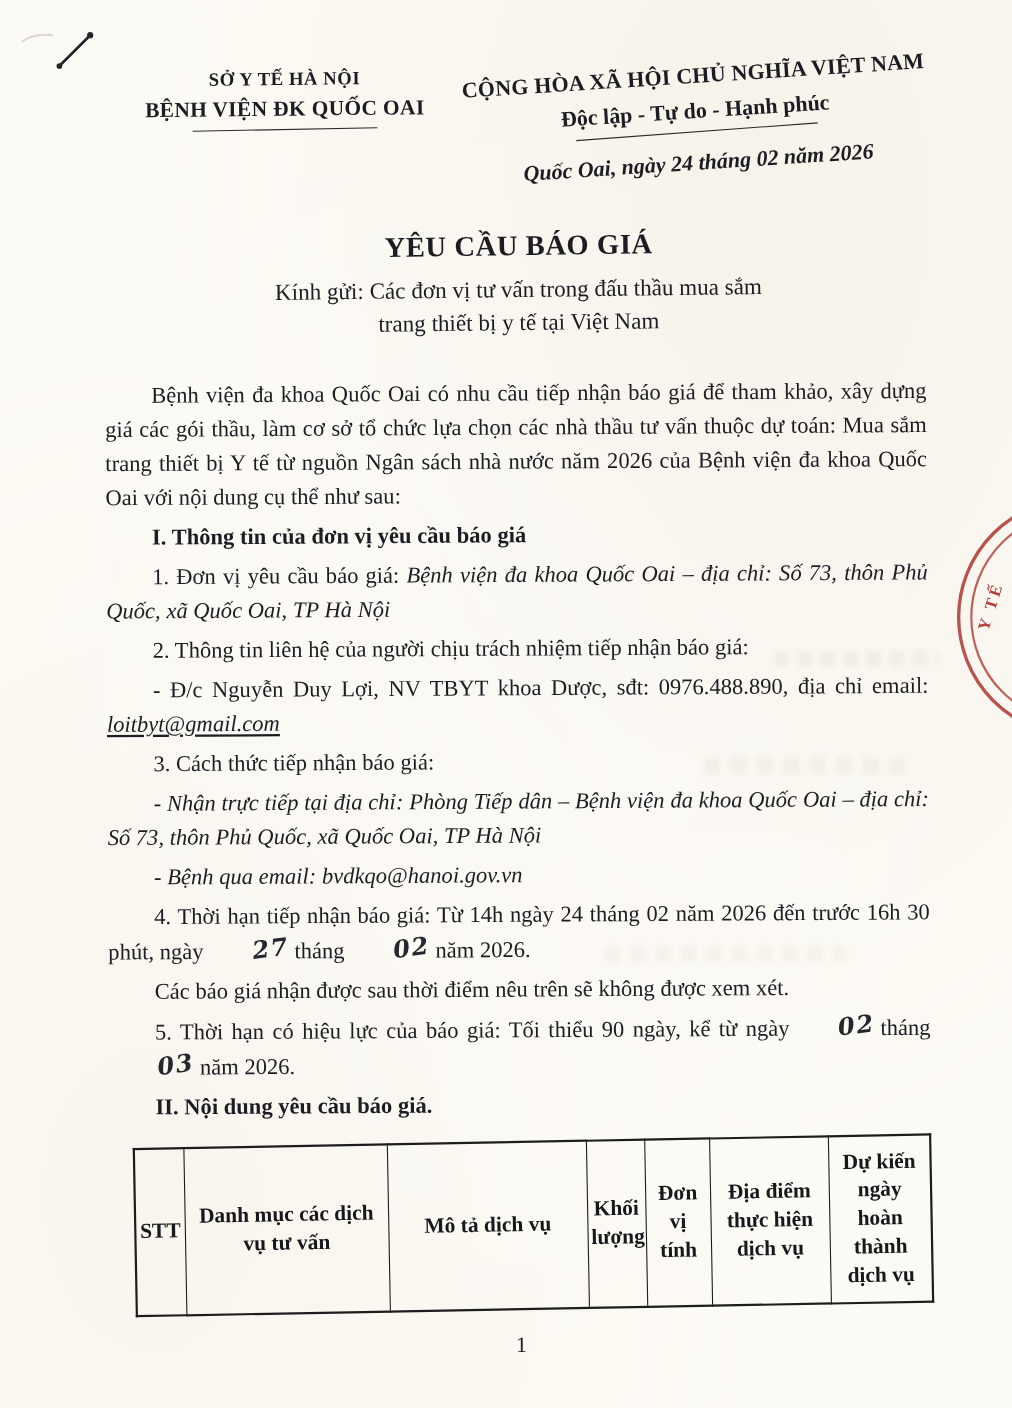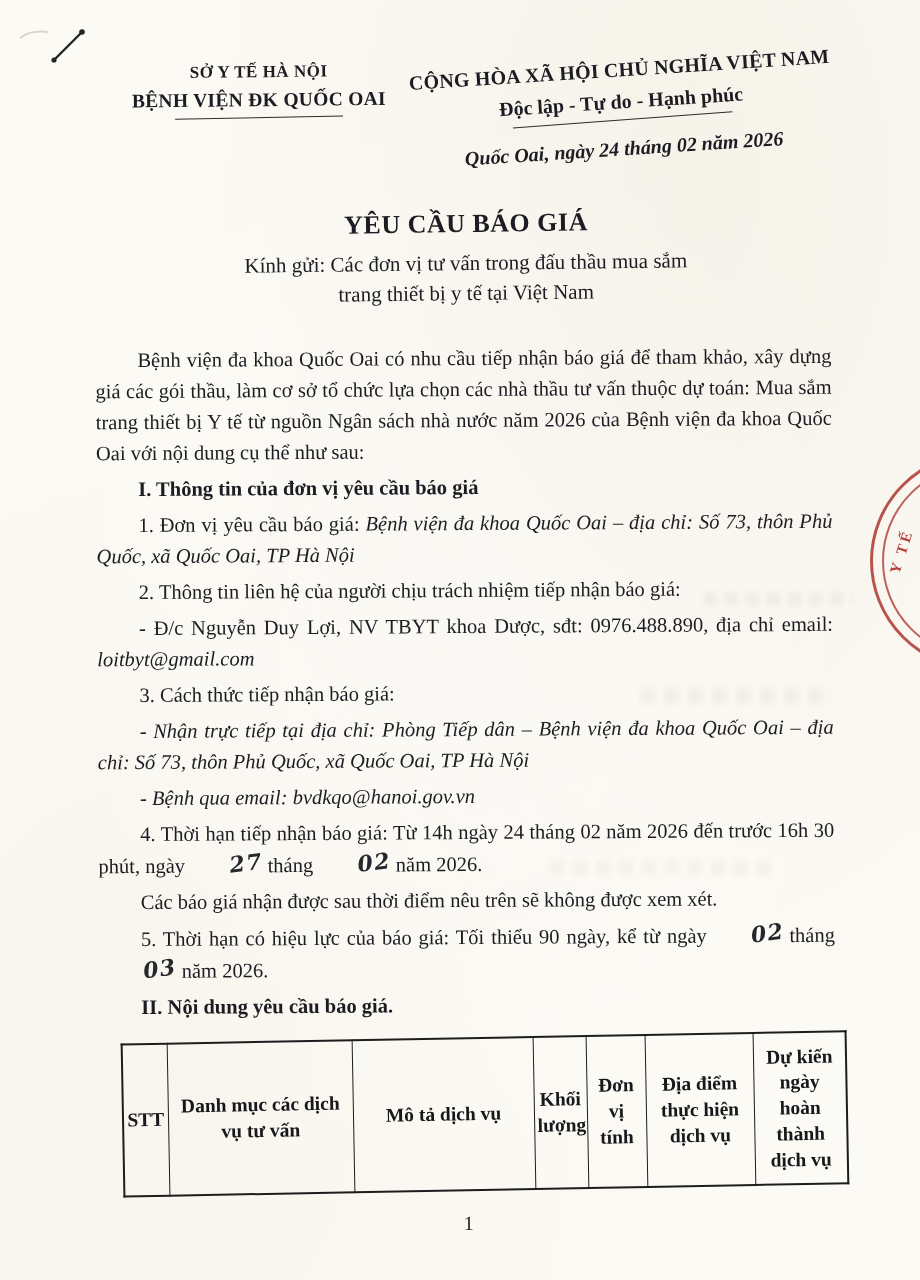--- a/index.html
+++ b/index.html
@@ -7,21 +7,21 @@
     position:relative; width:920px; height:1280px; margin:0 auto;
     background:#fcfaf4;
     background-image:
       radial-gradient(ellipse at 75% 15%, rgba(238,233,221,0.45), transparent 55%),
       radial-gradient(ellipse at 15% 85%, rgba(242,238,228,0.40), transparent 50%),
       radial-gradient(ellipse at 50% 50%, rgba(255,255,255,0.5), transparent 70%);
     overflow:hidden;
     font-family:"Liberation Serif","DejaVu Serif",serif;
     color:#1c1c22;
   }
-  .content { position:absolute; left:98px; right:86px; top:0; }
+  .content { position:absolute; left:98px; right:75px; top:0; }
 
   
   .header-row { display:flex; justify-content:space-between; margin-top:60px; transform:rotate(-0.6deg); }
   .header-left { text-align:center; margin-left:34px; }
   .hl1 { font-size:17px; font-weight:bold; letter-spacing:0.5px; }
   .hl2 { font-size:19.5px; font-weight:bold; margin-top:7px; letter-spacing:0.3px; }
   .rule { border-bottom:1.8px solid #2b2b2b; margin:6px auto 0; transform:rotate(-0.5deg); }
   .rule-left { width:168px; }
   .header-right { text-align:center; transform:rotate(-3.1deg); transform-origin:center; margin-right:2px; }
   .hr1 { font-size:20px; font-weight:bold; letter-spacing:0.2px; }
@@ -32,21 +32,21 @@
   
   .doc-title { margin-top:47px; text-align:center; font-size:26px; font-weight:bold; letter-spacing:0.5px; transform:rotate(-0.8deg); }
   .salutation { margin-top:9px; text-align:center; font-size:21px; line-height:30px; transform:rotate(-0.7deg); }
 
   
   .body-text { transform:rotate(-0.35deg); }
   .p { font-size:20.5px; line-height:31px; text-align:justify; text-indent:42px; margin:5px 0 0 0; }
   .p.first { margin-top:35px; }
   .b { font-weight:bold; }
   .i { font-style:italic; }
-  .u { text-underline-offset:3px; }
+  .u { text-decoration:underline; text-underline-offset:3px; }
   .hand {
     font-family:"DejaVu Serif",serif; font-style:italic; font-weight:bold;
     font-size:22px; display:inline-block; transform:rotate(-7deg) translateY(1px);
     letter-spacing:1.5px; margin:0 5px 0 2px; color:#26262e;
   }
 
   
   .doc-table {
     margin:16px 0 0 22px; width:724px; border-collapse:collapse; table-layout:fixed;
     transform:rotate(-0.7deg); border:2.5px solid #1d1d1d;

